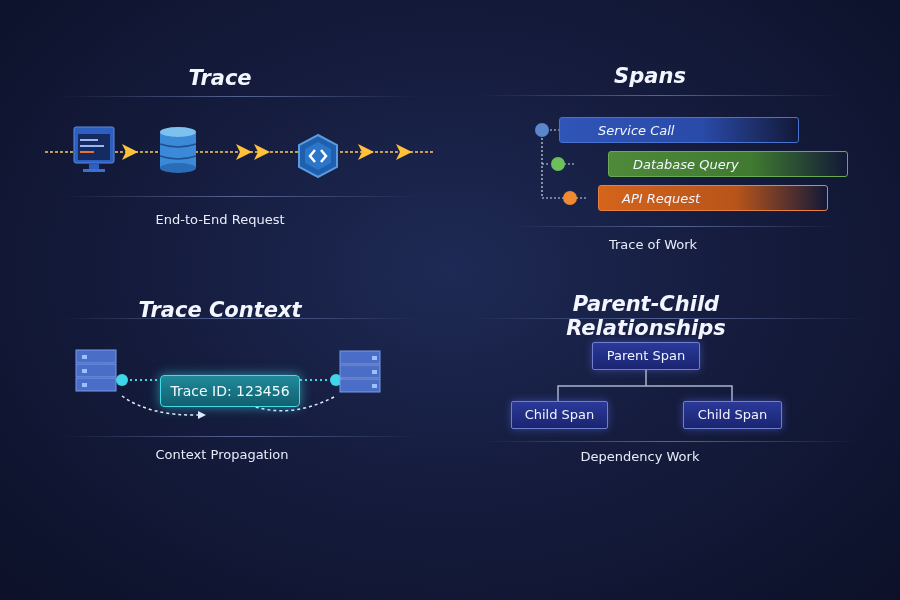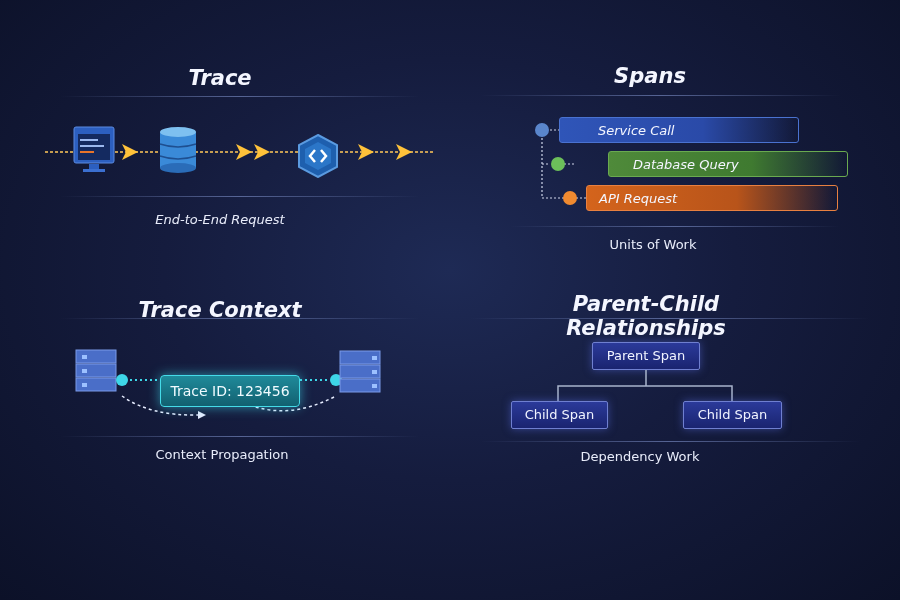--- a/index.html
+++ b/index.html
@@ -62,43 +62,43 @@
   <path d="M2 30 Q20 36 38 30" stroke="#1e4f90" fill="none" stroke-width="1.5"></path>
 </svg>
 
 <svg class="abs" style="left:297px;top:134px;" width="42" height="44">
   <polygon points="21,1 40,11 40,33 21,43 2,33 2,11" fill="#1e5fae" stroke="#5a9ae0" stroke-width="2"></polygon>
   <polygon points="21,8 34,15 34,29 21,36 8,29 8,15" fill="#2b76c8"></polygon>
   <path d="M18 16 L13 22 L18 28 M24 16 L29 22 L24 28" stroke="#fff" stroke-width="2.5" fill="none"></path>
 </svg>
 
 <div class="rule" style="left:60px;top:196px;width:360px;"></div>
-<div class="sub" style="left:120px;top:212px;width:200px;font-style:italic;">End-to-End Request</div>
+<div class="sub" style="left:120px;top:212px;width:200px;">End-to-End Request</div>
 
 <div class="title" style="left:550px;top:64px;width:200px;">Spans</div>
 <div class="rule" style="left:480px;top:95px;width:360px;"></div>
 
 <svg class="abs" style="left:530px;top:118px;" width="60" height="90">
   <path d="M12 12 V80 H34 M12 46 H20 M20 12 H30 M26 46 H44 M46 80 H56" stroke="#cfd6ea" stroke-width="1.2" stroke-dasharray="2 2" fill="none"></path>
   <circle cx="12" cy="12" r="7" fill="#5a86cc"></circle>
   <circle cx="28" cy="46" r="7" fill="#6cbf5a"></circle>
   <circle cx="40" cy="80" r="7" fill="#f08a30"></circle>
 </svg>
 <div class="span-bar" style="left:559px;top:117px;width:240px;background:linear-gradient(90deg,#2f55b8 0%,#2a4aa8 60%,rgba(30,50,120,0) 100%);border:1px solid #4a72d0;">
   <span style="margin-left:14px;">Service Call</span>
 </div>
 <div class="span-bar" style="left:575px;top:151px;width:240px;background:linear-gradient(90deg,#4f8a3a 0%,#3f7a30 60%,rgba(40,80,30,0) 100%);border:1px solid #6aaa50;margin-left:33px;">
   <span>Database Query</span>
 </div>
-<div class="span-bar" style="left:586px;top:185px;width:252px;background:linear-gradient(90deg,#d4641c 0%,#b8541a 60%,rgba(150,60,20,0) 100%);border:1px solid #e88040;padding-left:12px;">
+<div class="span-bar" style="left:598px;top:185px;width:230px;background:linear-gradient(90deg,#d4641c 0%,#b8541a 60%,rgba(150,60,20,0) 100%);border:1px solid #e88040;padding-left:23px;">
   <span>API Request</span>
 </div>
 
 <div class="rule" style="left:510px;top:226px;width:330px;"></div>
-<div class="sub" style="left:553px;top:237px;width:200px;">Units of Work</div>
+<div class="sub" style="left:553px;top:237px;width:200px;">Trace of Work</div>
 
 <div class="title" style="left:120px;top:292px;width:200px;margin-top:6px;">Trace Context</div>
 <div class="rule" style="left:60px;top:318px;width:360px;"></div>
 
 <svg class="abs" style="left:74px;top:346px;" width="46" height="50">
   <g fill="#4a6ec8" stroke="#7a9ae8">
       <rect x="2" y="4" width="40" height="13"></rect>
       <rect x="2" y="18" width="40" height="13"></rect>
       <rect x="2" y="32" width="40" height="13"></rect>
     </g>

